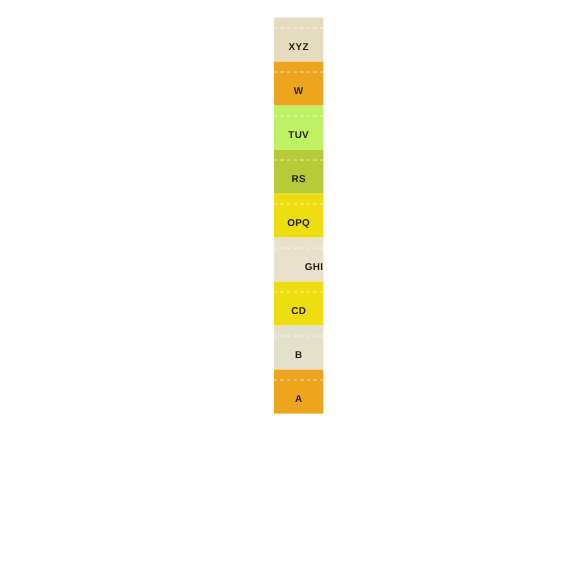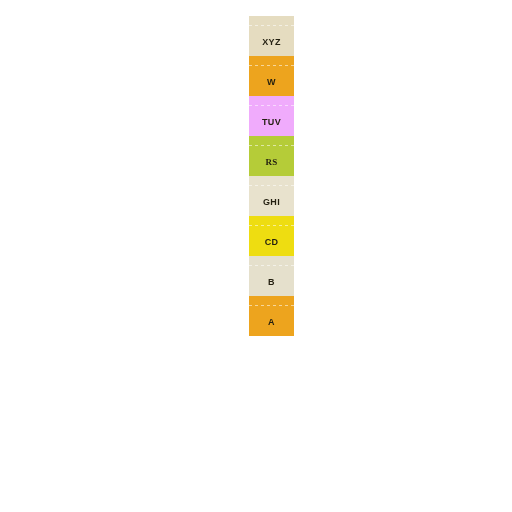--- a/index.html
+++ b/index.html
@@ -76,29 +76,33 @@
 <div id="strip-canvas">
   <div class="color-strip" id="color-strip" style="left: 233px; top: 16px; width: 45px; height: 480px;">
       <div class="band" style="background: rgb(229, 220, 192); height: 8.33333%;">
         <div class="band-dash"></div>
         <div class="band-label" style="color: rgb(35, 31, 16);">XYZ</div>
       </div>
       <div class="band" style="background: rgb(237, 164, 30); height: 8.33333%;">
         <div class="band-dash"></div>
         <div class="band-label" style="color: rgb(35, 31, 16);">W</div>
       </div>
-      <div class="band" style="background: #f0abfc; height: 8.33333%;">
+      <div class="band" style="background: #bef264; height: 8.33333%;">
         <div class="band-dash"></div>
         <div class="band-label" style="color: rgb(35, 31, 16);">TUV</div>
       </div>
       <div class="band" style="background: rgb(181, 204, 56); height: 8.33333%;">
         <div class="band-dash"></div>
-        <div class="band-label" style="color: rgb(35, 31, 16); font-family: Liberation Serif, serif;">RS</div>
+        <div class="band-label" style="color: rgb(35, 31, 16);">RS</div>
       </div>
-      <div class="band" style="background: rgb(232, 226, 205); height: 8.33333%;">
+      <div class="band" style="background: rgb(238, 221, 17); height: 8.33333%;">
+        <div class="band-dash"></div>
+        <div class="band-label" style="color: rgb(35, 31, 16);">OPQ</div>
+      </div>
+      <div class="band" style="background: rgb(232, 226, 205); height: 8.33333%; justify-content: flex-end;">
         <div class="band-dash"></div>
         <div class="band-label" style="color: rgb(35, 31, 16);">GHI</div>
       </div>
       <div class="band" style="background: rgb(238, 221, 17); height: 8.33333%;">
         <div class="band-dash"></div>
         <div class="band-label" style="color: rgb(35, 31, 16);">CD</div>
       </div>
       <div class="band" style="background: rgb(229, 224, 204); height: 8.33333%;">
         <div class="band-dash"></div>
         <div class="band-label" style="color: rgb(35, 31, 16);">B</div>

